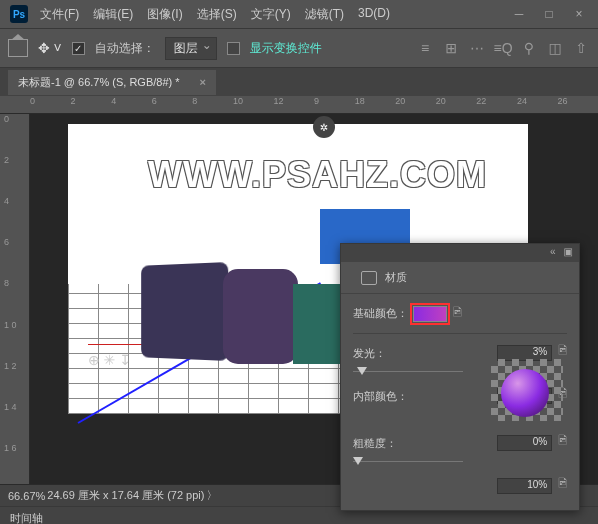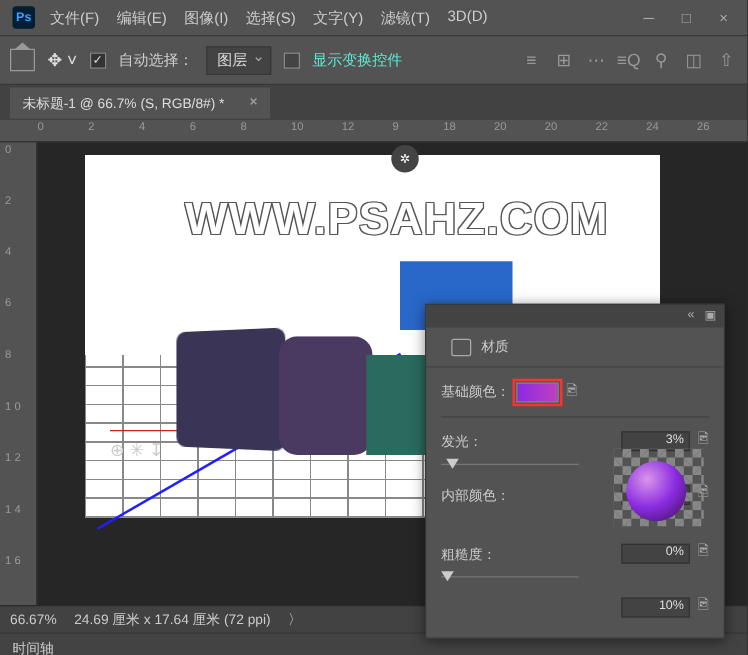--- a/index.html
+++ b/index.html
@@ -53,21 +53,21 @@
 .link-ico{margin-left:6px;color:#aaa;font-size:11px}
 .sphere{width:48px;height:48px;border-radius:50%;background:radial-gradient(circle at 35% 30%,#d896e8,#8a2be2 50%,#3a0f4f);position:absolute;right:30px;top:75px}
 .sphere-bg{position:absolute;right:16px;top:65px;width:72px;height:62px;background-image:linear-gradient(45deg,#888 25%,transparent 25%),linear-gradient(-45deg,#888 25%,transparent 25%),linear-gradient(45deg,transparent 75%,#888 75%),linear-gradient(-45deg,transparent 75%,#888 75%);background-size:14px 14px;background-position:0 0,0 7px,7px -7px,-7px 0}
 .divider{height:1px;background:#434343;margin:8px 0}
 .slider-row{display:flex;align-items:flex-end;margin-bottom:6px;font-size:11px}
 .slider-label{width:70px}
 .slider-box{width:55px;height:16px;background:#434343;border:1px solid #333;text-align:right;padding-right:4px;font-size:10px;color:#ddd}
 .slider-track{width:110px;height:10px;position:relative;margin-top:2px;margin-bottom:8px}
 .slider-track::before{content:"";position:absolute;top:4px;left:0;right:0;height:1px;background:#777}
 .slider-thumb{position:absolute;left:0;top:0;width:0;height:0;border-left:5px solid transparent;border-right:5px solid transparent;border-top:8px solid #ccc}
-.statusbar{height:22px;background:#424242;display:flex;align-items:center;padding:0 8px;font-size:11px;color:#ccc;gap:14px;border-top:1px solid #2a2a2a}
+.statusbar{height:22px;background:#424242;display:flex;align-items:center;padding:0 8px;font-size:11px;color:#ccc;gap:2px;border-top:1px solid #2a2a2a}
 .timeline{height:24px;background:#434343;padding:4px 10px;font-size:11px;border-top:1px solid #383838}
 </style>
 </head>
 <body>
 
 <div class="titlebar">
   <div class="ps-logo">Ps</div>
   <div class="menu">
     <span>文件(F)</span>
     <span>编辑(E)</span>

